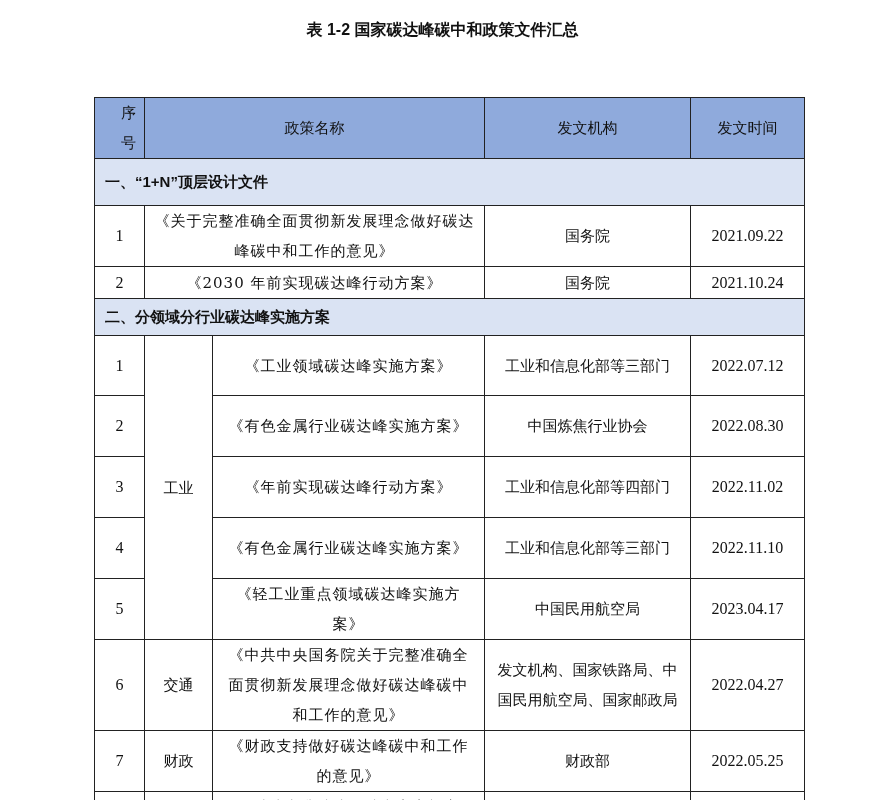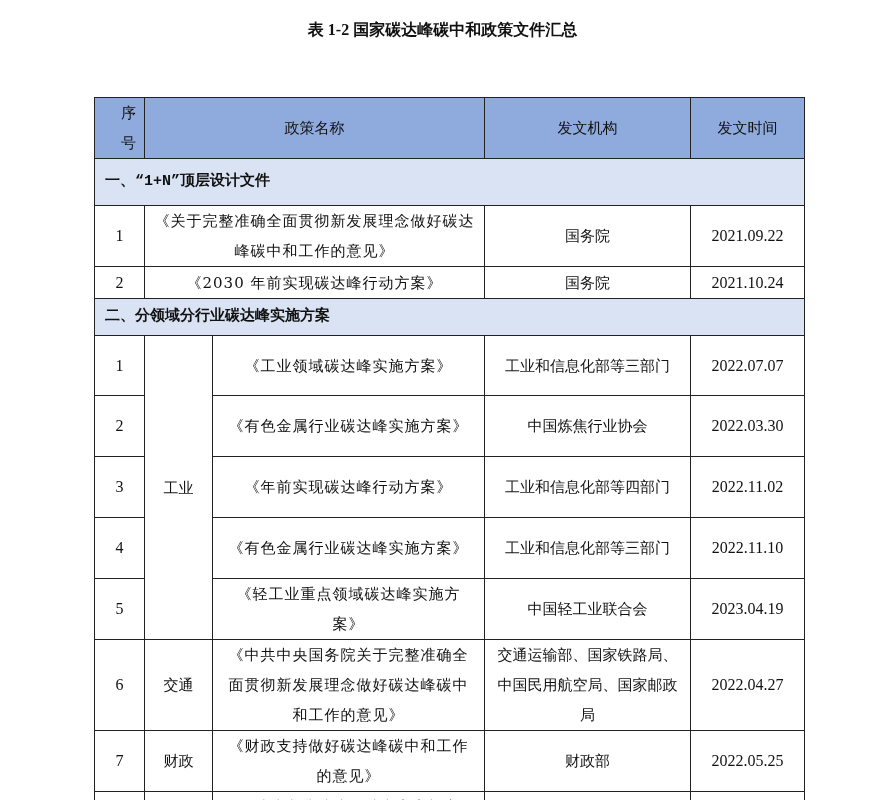--- a/index.html
+++ b/index.html
@@ -1,21 +1,21 @@
 <!DOCTYPE html>
 <html><head>
 <meta charset="utf-8">
 <style>
   html,body{margin:0;padding:0;background:#fff;}
   body{width:885px;height:800px;overflow:hidden;position:relative;font-family:"DejaVu Serif","Liberation Serif",serif;color:#111;}
-  .title{position:absolute;top:20px;left:0;width:885px;text-align:center;font-size:16px;font-weight:bold;font-family:Liberation Serif, serif;}
+  .title{position:absolute;top:20px;left:0;width:885px;text-align:center;font-size:16px;font-weight:bold;font-family:Liberation Sans, sans-serif;}
   table{position:absolute;top:97px;left:94px;border-collapse:collapse;table-layout:fixed;width:710px;}
   td,th{border:1px solid #222;text-align:center;vertical-align:middle;font-size:15px;line-height:30px;padding:0 10px;font-weight:normal;}
   th{background:#8faadc;height:59px;font-family:"DejaVu Sans","Liberation Sans",sans-serif;font-size:15px;line-height:30px;}
-  tr.sec td{background:#dae3f3;text-align:left;font-family:Liberation Mono, monospace;font-weight:bold;font-size:15px;padding-left:10px;}
+  tr.sec td{background:#dae3f3;text-align:left;font-family:Liberation Sans, sans-serif;font-weight:bold;font-size:15px;padding-left:10px;}
   .num{font-family:"Liberation Serif",serif;font-size:16px;}
   .name{letter-spacing:1px;}
 </style>
 </head>
 <body>
 
 <div class="title">表 1-2  国家碳达峰碳中和政策文件汇总</div>
 
 <table>
   <colgroup>
@@ -48,51 +48,51 @@
     <td class="num">2021.10.24</td>
   </tr>
   <tr class="sec" style="height:37px">
     <td colspan="5">二、分领域分行业碳达峰实施方案</td>
   </tr>
   <tr style="height:60px">
     <td class="num">1</td>
     <td rowspan="5">工业</td>
     <td class="name">《工业领域碳达峰实施方案》</td>
     <td style="padding:0 10px">工业和信息化部等三部门</td>
-    <td class="num">2022.07.07</td>
+    <td class="num">2022.07.12</td>
   </tr>
   <tr style="height:61px">
     <td class="num">2</td>
     <td class="name">《有色金属行业碳达峰实施方案》</td>
     <td>中国炼焦行业协会</td>
-    <td class="num">2022.03.30</td>
+    <td class="num">2022.08.30</td>
   </tr>
   <tr style="height:61px">
     <td class="num">3</td>
     <td class="name">《年前实现碳达峰行动方案》</td>
     <td style="padding:0 10px">工业和信息化部等四部门</td>
     <td class="num">2022.11.02</td>
   </tr>
   <tr style="height:61px">
     <td class="num">4</td>
     <td class="name">《有色金属行业碳达峰实施方案》</td>
     <td style="padding:0 10px">工业和信息化部等三部门</td>
     <td class="num">2022.11.10</td>
   </tr>
   <tr style="height:60px">
     <td class="num">5</td>
     <td class="name">《轻工业重点领域碳达峰实施方案》</td>
-    <td>中国轻工业联合会</td>
-    <td class="num">2023.04.19</td>
+    <td>中国民用航空局</td>
+    <td class="num">2023.04.17</td>
   </tr>
   <tr style="height:91px">
     <td class="num">6</td>
     <td>交通</td>
     <td class="name">《中共中央国务院关于完整准确全面贯彻新发展理念做好碳达峰碳中和工作的意见》</td>
-    <td>交通运输部、国家铁路局、中国民用航空局、国家邮政局</td>
+    <td>发文机构、国家铁路局、中国民用航空局、国家邮政局</td>
     <td class="num">2022.04.27</td>
   </tr>
   <tr style="height:61px">
     <td class="num">7</td>
     <td>财政</td>
     <td class="name">《财政支持做好碳达峰碳中和工作的意见》</td>
     <td>财政部</td>
     <td class="num">2022.05.25</td>
   </tr>
   <tr style="height:60px">

